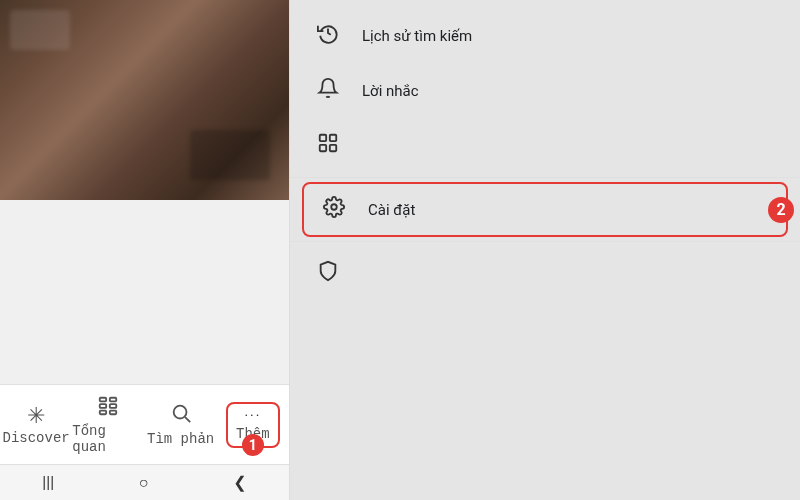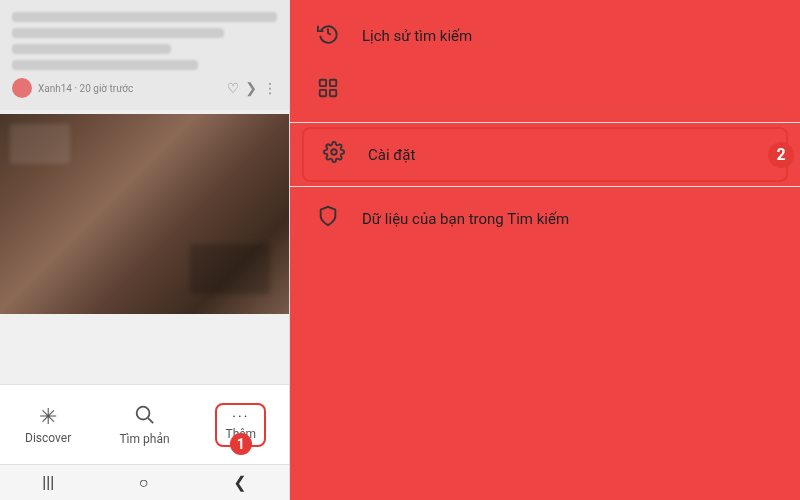--- a/index.html
+++ b/index.html
@@ -106,22 +106,23 @@
       cursor: pointer;
       position: relative;
     }
 
     .nav-icon {
       font-size: 22px;
       color: #555;
     }
 
     .nav-label {
-      font-size: 12px;
+      font-size: 14px;
       color: #555;
+      font-family: Liberation Mono, monospace;
     }
 
     .step-badge {
       position: absolute;
       bottom: -8px;
       left: 50%;
       transform: translateX(-50%);
       background: #e53935;
       color: white;
       font-size: 14px;
@@ -156,21 +157,21 @@
     }
 
     .sys-icon {
       font-size: 16px;
       color: #333;
     }
 
     
     .right-panel {
       flex: 1;
-      background: #ef4444;
+      background: #e5e5e5;
       display: flex;
       flex-direction: column;
       padding: 0;
     }
 
     .menu-list {
       list-style: none;
       padding: 8px 0;
     }
 
@@ -225,49 +226,50 @@
       background: #e0e0e0;
       margin: 4px 0;
     }
   </style>
 </head>
 <body>
 
 <div class="left-panel">
   <div class="left-content">
 
-    <div class="post-area">
-      <div class="post-text-blurred"></div>
-      <div class="post-text-blurred" style="width:80%"></div>
-      <div class="post-text-blurred" style="width:60%"></div>
-      <div class="post-text-blurred" style="width:70%"></div>
-      <div class="post-meta">
-        <div class="avatar-small"></div>
-        <span class="meta-text">Xanh14 · 20 giờ trước</span>
-        <span style="color:#888;font-size:14px;">♡</span>
-        <span style="color:#888;font-size:14px;">❯</span>
-        <span style="color:#888;font-size:14px;">⋮</span>
-      </div>
-    </div>
 
     <div class="image-area">
       <div class="image-blur-overlay"></div>
 
       <div style="position:absolute;top:10px;left:10px;width:60px;height:40px;background:rgba(255,255,255,0.1);border-radius:4px;filter:blur(2px);"></div>
       <div style="position:absolute;bottom:20px;right:20px;width:80px;height:50px;background:rgba(0,0,0,0.2);border-radius:4px;filter:blur(2px);"></div>
     </div>
   </div>
 
   <div class="bottom-nav">
 
     <div class="nav-item">
       <span class="nav-icon">✳</span>
       <span class="nav-label">Discover</span>
     </div>
 
+    <div class="nav-item">
+      <span class="nav-icon" style="font-size:18px;">
+        
+        <svg width="22" height="22" viewBox="0 0 24 24" fill="none" stroke="#555" stroke-width="2">
+          <rect x="3" y="3" width="7" height="4" rx="1"></rect>
+            <rect x="14" y="3" width="7" height="4" rx="1"></rect>
+          <rect x="3" y="10" width="7" height="4" rx="1"></rect>
+            <rect x="14" y="10" width="7" height="4" rx="1"></rect>
+          <rect x="3" y="17" width="7" height="4" rx="1"></rect>
+            <rect x="14" y="17" width="7" height="4" rx="1"></rect>
+        </svg>
+      </span>
+      <span class="nav-label">Tổng quan</span>
+    </div>
 
     <div class="nav-item">
       <span class="nav-icon">
         <svg width="22" height="22" viewBox="0 0 24 24" fill="none" stroke="#555" stroke-width="2">
           <circle cx="11" cy="11" r="7"></circle>
             <line x1="16.5" y1="16.5" x2="22" y2="22"></line>
         </svg>
       </span>
       <span class="nav-label">Tìm phản</span>
     </div>
@@ -297,20 +299,29 @@
         <svg width="22" height="22" viewBox="0 0 24 24" fill="none" stroke="#333" stroke-width="2">
           <polyline points="1 4 1 10 7 10"></polyline>
             <path d="M3.51 15a9 9 0 1 0 .49-4.5"></path>
           <polyline points="12 7 12 12 15 14"></polyline>
         </svg>
       </span>
       <span class="menu-text">Lịch sử tìm kiếm</span>
     </li>
 
 
+    <li class="menu-item">
+      <span class="menu-icon">
+        <svg width="22" height="22" viewBox="0 0 24 24" fill="none" stroke="#333" stroke-width="2">
+          <path d="M18 8a6 6 0 1 0-12 0c0 7-3 9-3 9h18s-3-2-3-9"></path>
+            <path d="M13.73 21a2 2 0 0 1-3.46 0"></path>
+        </svg>
+      </span>
+      <span class="menu-text">Lời nhắc</span>
+    </li>
 
     <li class="menu-item">
       <span class="menu-icon">
         <svg width="22" height="22" viewBox="0 0 24 24" fill="none" stroke="#333" stroke-width="2">
           <rect x="3" y="3" width="7" height="7" rx="1"></rect>
             <rect x="14" y="3" width="7" height="7" rx="1"></rect>
           <rect x="3" y="14" width="7" height="7" rx="1"></rect>
             <rect x="14" y="14" width="7" height="7" rx="1"></rect>
         </svg>
       </span>
@@ -330,19 +341,18 @@
     </li>
 
     <div class="divider"></div>
 
     <li class="menu-item">
       <span class="menu-icon">
         <svg width="22" height="22" viewBox="0 0 24 24" fill="none" stroke="#333" stroke-width="2">
           <path d="M12 22s8-4 8-10V5l-8-3-8 3v7c0 6 8 10 8 10z"></path>
         </svg>
       </span>
-      <span class="menu-text">Dữ liệu của bạn trong Tim kiếm</span>
     </li>
 
 
 
   </ul>
 </div>
 
 </body></html>

